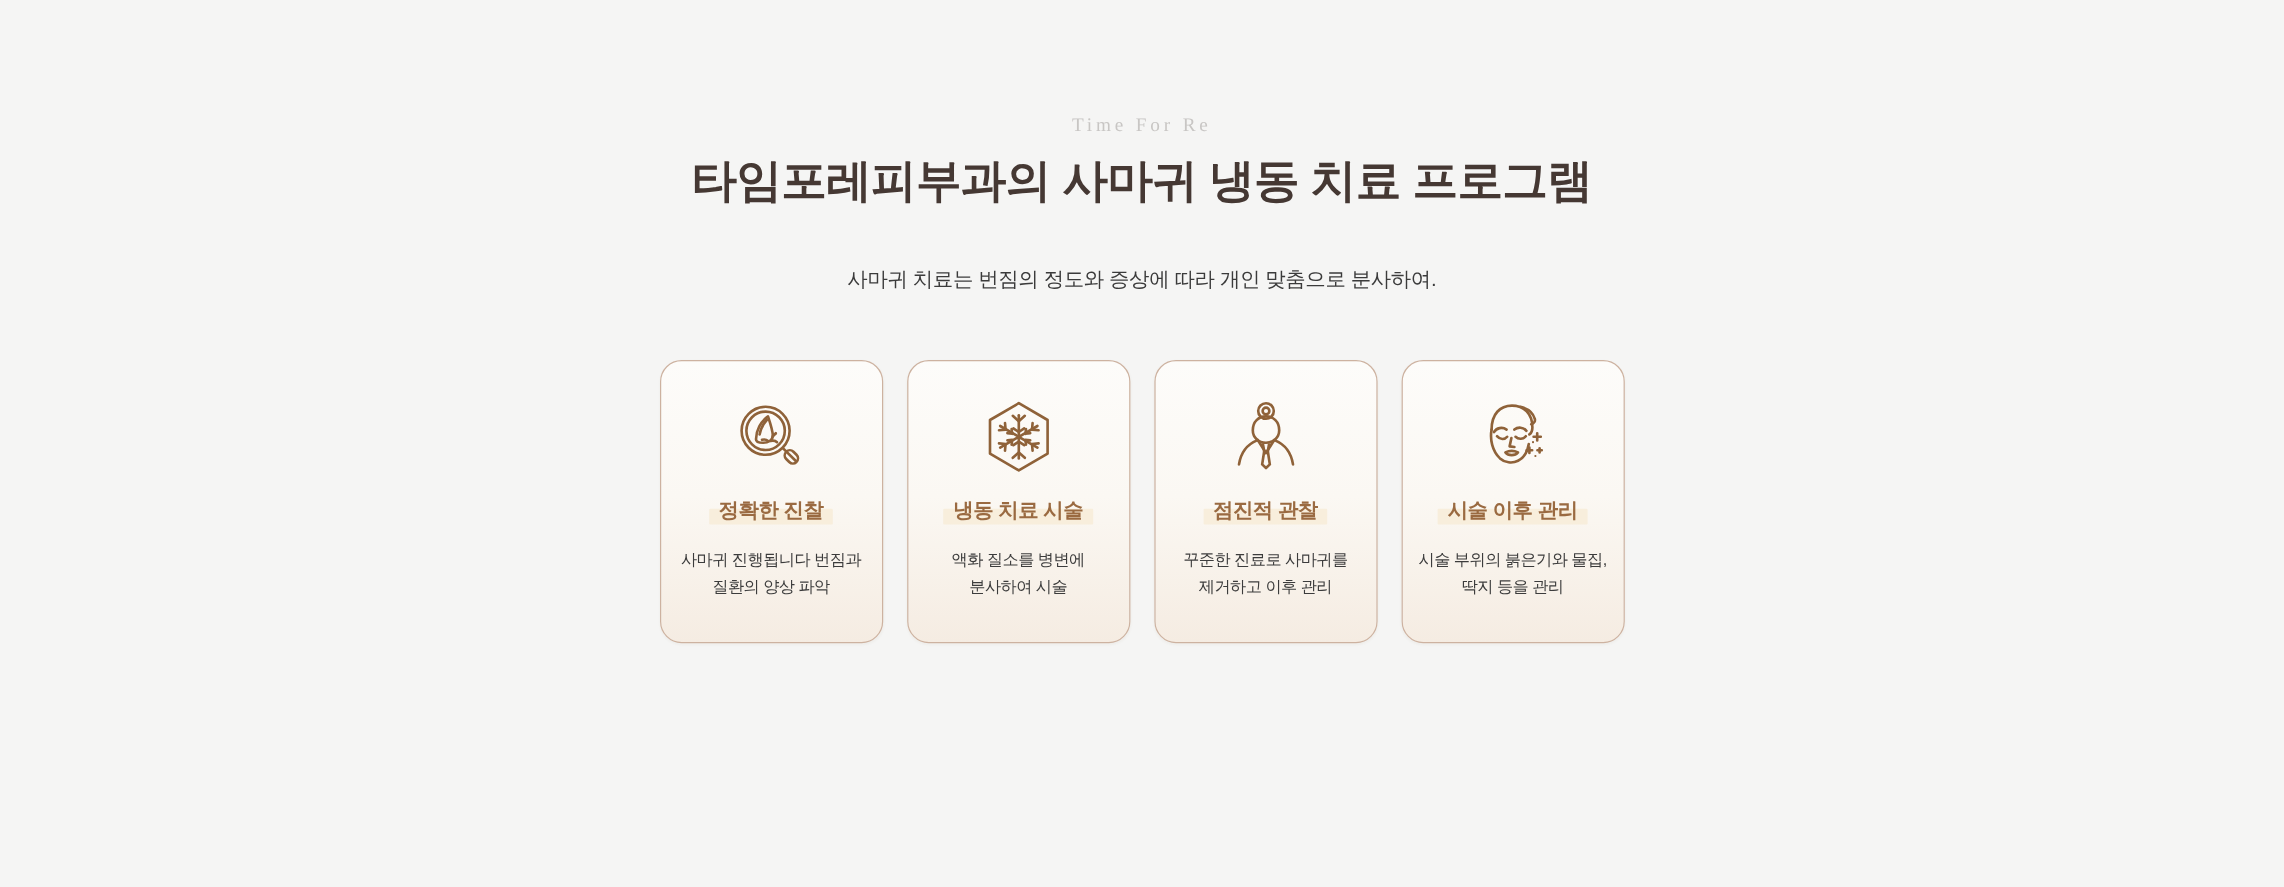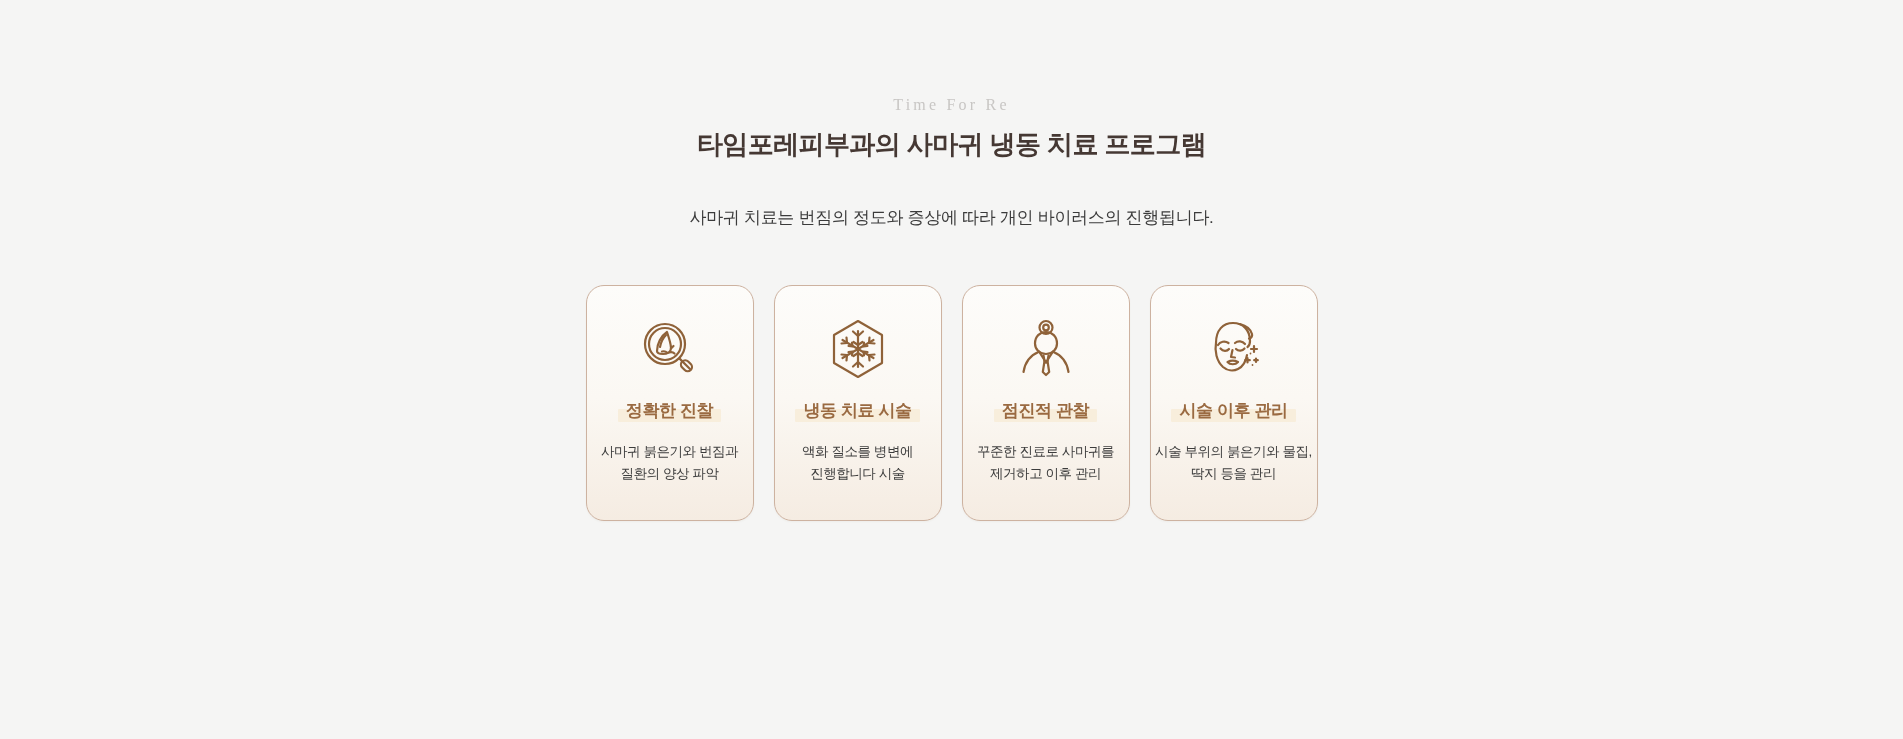--- a/index.html
+++ b/index.html
@@ -33,21 +33,21 @@
     font-size: 16px;
     letter-spacing: 3.2px;
     color: #c8c6c4;
     line-height: 1.1;
     text-align: center;
     font-weight: 400;
   }
 
   .headline {
     margin-top: 14px;
-    font-size: 26px;
+    font-size: 38px;
     font-weight: 700;
     color: #453833;
     letter-spacing: -0.6px;
     line-height: 1.25;
     text-align: center;
   }
 
   .lede {
     margin-top: 43px;
     text-align: center;
@@ -61,21 +61,21 @@
 
   
   .cards {
     margin-top: 52px;
     display: flex;
     gap: 20px;
     justify-content: center;
   }
 
   .card {
-    width: 168px;
+    width: 186px;
     height: 236px;
     border: 1px solid #cdb2a0;
     border-radius: 18px;
     background: linear-gradient(180deg, #fdfcfa 0%, #fbf8f3 48%, #f5ece2 100%);
     display: flex;
     flex-direction: column;
     align-items: center;
     padding-top: 26px;
     box-shadow: 0 1px 2px rgba(120, 90, 60, 0.05);
   }
@@ -130,21 +130,21 @@
 </head>
 <body>
 
 <div class="page">
 
   <div class="eyebrow">Time For Re</div>
 
   <h1 class="headline">타임포레피부과의 사마귀 냉동 치료 프로그램</h1>
 
   <p class="lede">
-    <span class="lede-line">사마귀 치료는 번짐의 정도와 증상에 따라 개인 바이러스의 진행됩니다.</span>
+    <span class="lede-line">사마귀 치료는 번짐의 정도와 증상에 따라 개인 맞춤으로 분사하여.</span>
   </p>
 
   <div class="cards">
 
     <div class="card">
       <div class="card-icon">
         <svg width="64" height="64" viewBox="0 0 64 64" fill="none" stroke="#8f6239" stroke-width="2.2" stroke-linecap="round" stroke-linejoin="round">
           <circle cx="27" cy="27" r="20"></circle>
           <circle cx="27" cy="27" r="16"></circle>
           <path d="M41.6 41.6 L52 52"></path>
@@ -153,21 +153,21 @@
           <path d="M22 30 C23 25 25 21 28 18"></path>
           <path d="M24 34.5 C26 34 28 34.5 29 35.5"></path>
           <path d="M31 35.5 C33 35 35.5 35.5 36.5 36.5"></path>
           <path d="M33 31.5 L35.5 29"></path>
         </svg>
       </div>
       <span class="card-title-wrap">
         <span class="card-title">정확한 진찰</span>
       </span>
       <div class="card-desc">
-        <span class="desc-line">사마귀 붉은기와 번짐과</span>
+        <span class="desc-line">사마귀 진행됩니다 번짐과</span>
         <span class="desc-line">질환의 양상 파악</span>
       </div>
     </div>
 
     <div class="card">
       <div class="card-icon">
         <svg width="64" height="64" viewBox="0 0 64 64" fill="none" stroke="#8f6239" stroke-width="2.2" stroke-linecap="round" stroke-linejoin="round">
           <path d="M32 4 L56 18 L56 46 L32 60 L8 46 L8 18 Z"></path>
           <path d="M32 14 L32 50"></path>
           <path d="M16.5 23 L47.5 41"></path>
@@ -184,21 +184,21 @@
           <path d="M37.5 34.5 L38 38.5 M37.5 34.5 L41.5 35"></path>
           <path d="M37.5 29.5 L38 25.5 M37.5 29.5 L41.5 29"></path>
           <path d="M26.5 34.5 L26 38.5 M26.5 34.5 L22.5 35"></path>
         </svg>
       </div>
       <span class="card-title-wrap">
         <span class="card-title">냉동 치료 시술</span>
       </span>
       <div class="card-desc">
         <span class="desc-line">액화 질소를 병변에</span>
-        <span class="desc-line">진행합니다 시술</span>
+        <span class="desc-line">분사하여 시술</span>
       </div>
     </div>
 
     <div class="card">
       <div class="card-icon">
         <svg width="64" height="64" viewBox="0 0 64 64" fill="none" stroke="#8f6239" stroke-width="2.2" stroke-linecap="round" stroke-linejoin="round">
           <circle cx="32" cy="10.5" r="6.5"></circle>
           <circle cx="32" cy="10.5" r="2.8"></circle>
           <path d="M21 26.5 C21 19.5 25.8 15 32 15 C38.2 15 43 19.5 43 26.5 C43 32.5 38.2 37 32 37 C25.8 37 21 32.5 21 26.5 Z"></path>
           <path d="M24.5 35 C16 38.5 11 45.5 9.5 55"></path>

